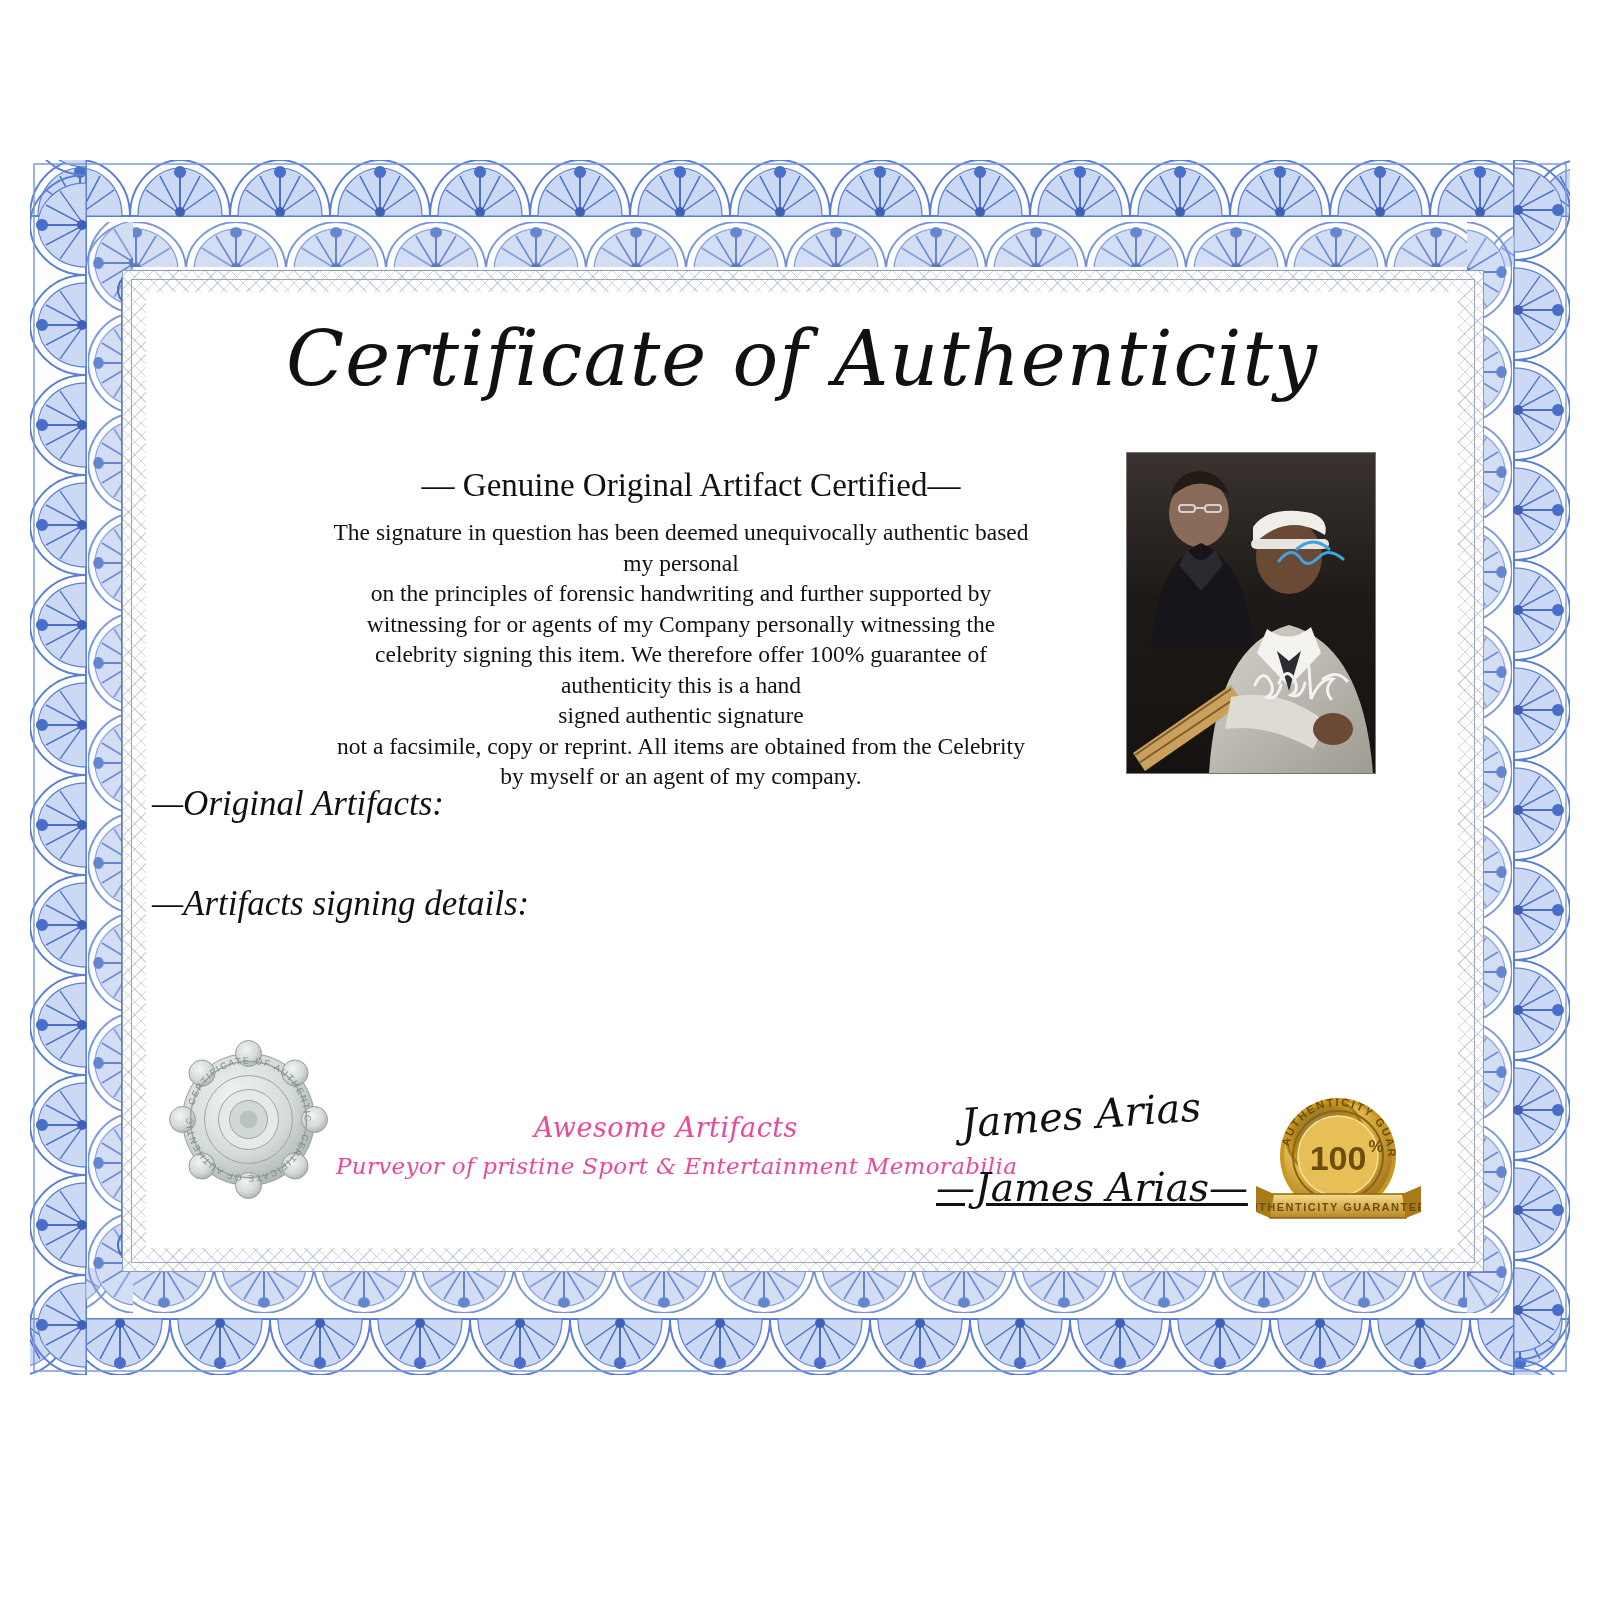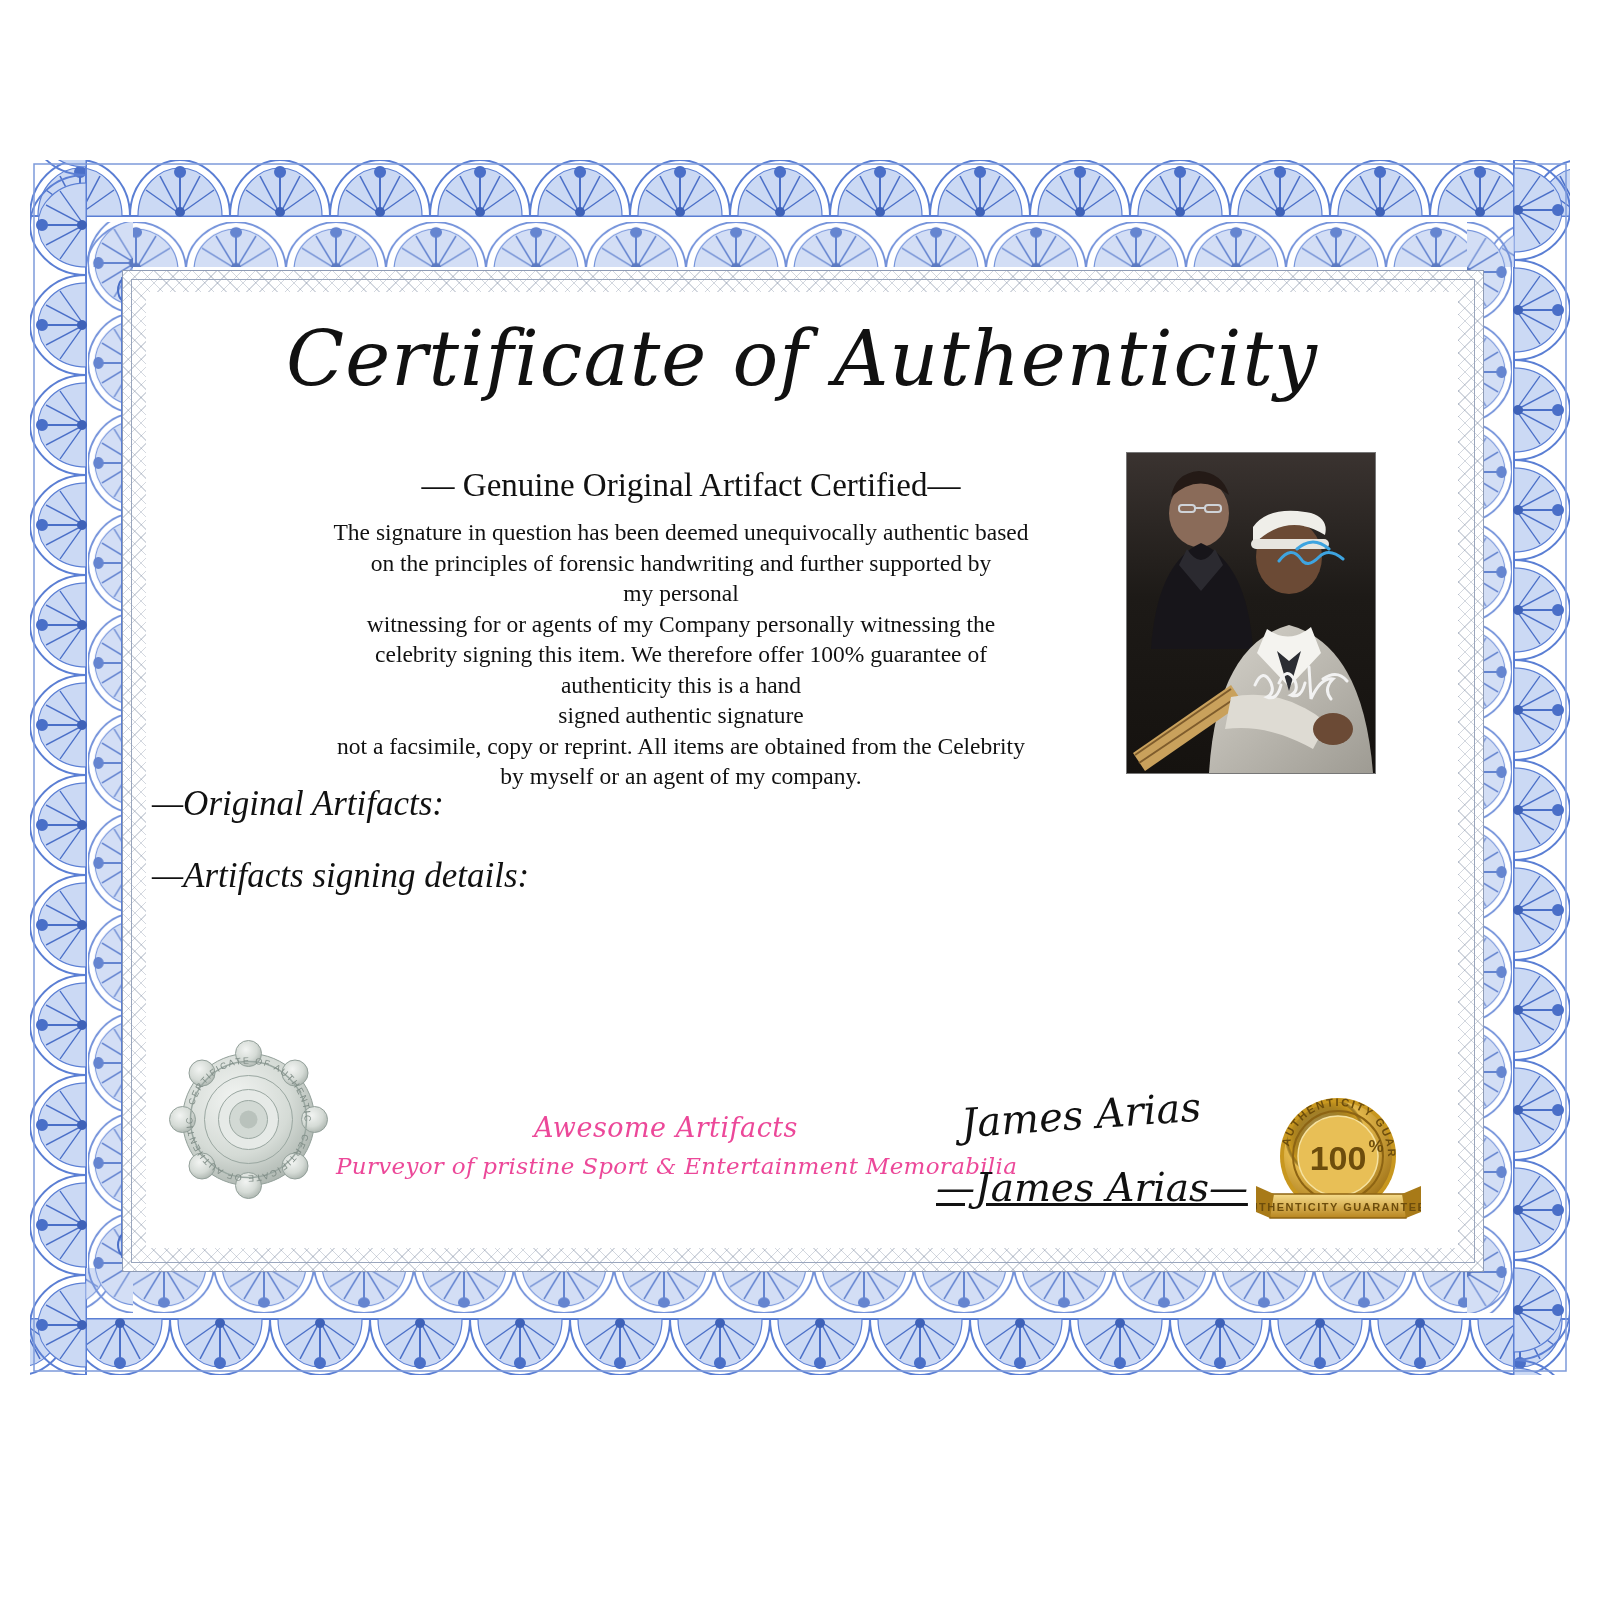--- a/index.html
+++ b/index.html
@@ -111,21 +111,21 @@
   
   .field-heading {
     position: absolute;
     left: 6px;
     font-size: 35px;
     color: #111111;
     white-space: nowrap;
     font-style: italic;
   }
   #field-original-artifacts { top: 492px; }
-  #field-signing-details { top: 564px; }
+  #field-signing-details { top: 592px; }
 
   
   #celebrity-photo {
     position: absolute;
     left: 980px;
     top: 160px;
     width: 248px;
     height: 320px;
     border: 1px solid #777;
     overflow: hidden;
@@ -280,22 +280,22 @@
   </div>
 
   <div id="content-area">
 
     <div id="cert-title">Certificate of Authenticity</div>
 
     <div id="cert-subtitle">— Genuine Original Artifact Certified—</div>
 
     <div id="cert-body">
       <span class="ln">The signature in question has been deemed unequivocally authentic based</span>
+      <span class="ln">my personal</span>
       <span class="ln">on the principles of  forensic handwriting and further supported by</span>
-      <span class="ln">my personal</span>
       <span class="ln">witnessing for or agents of my Company personally witnessing the</span>
       <span class="ln">celebrity signing this item. We therefore offer 100% guarantee of</span>
       <span class="ln">authenticity this is a hand</span>
       <span class="ln">signed authentic signature</span>
       <span class="ln">not a facsimile, copy or reprint. All items are obtained from the Celebrity</span>
       <span class="ln">by myself or an agent of my company.</span>
     </div>
 
     <div class="field-heading" id="field-original-artifacts">—Original Artifacts:</div>
 

